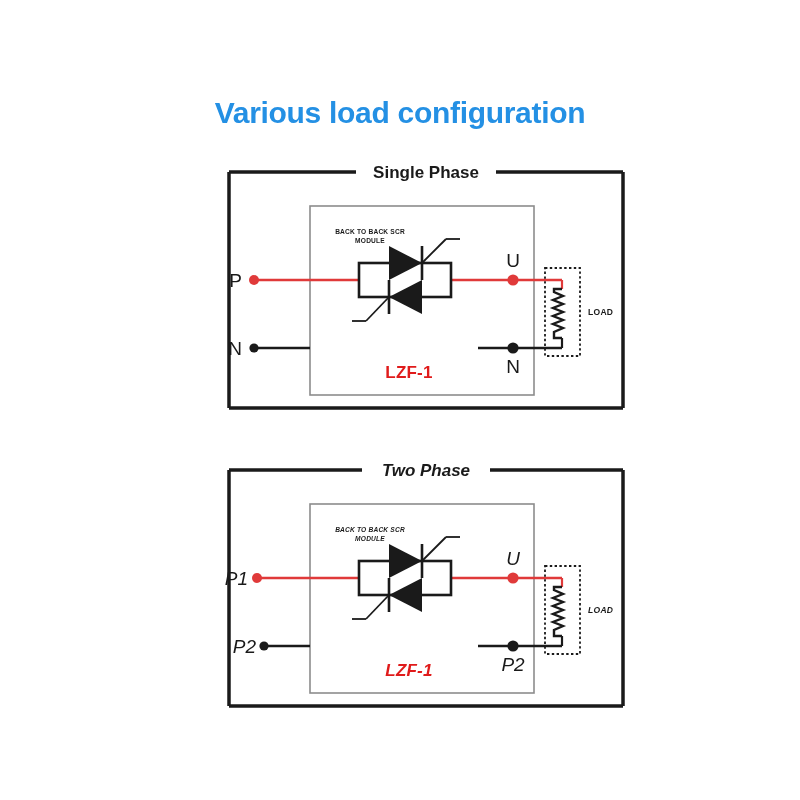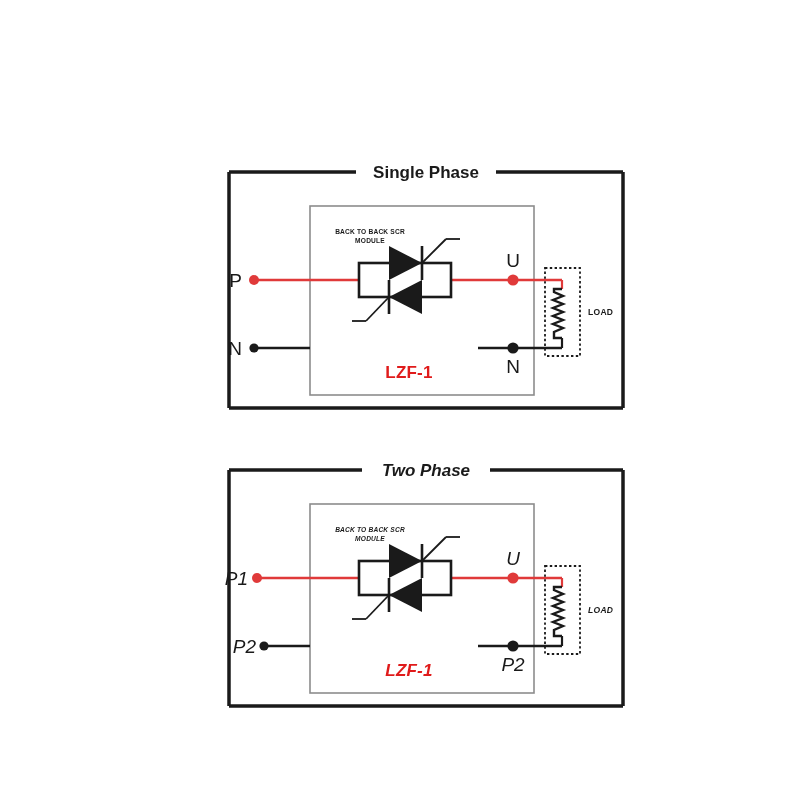--- a/index.html
+++ b/index.html
@@ -54,20 +54,21 @@
     font-weight:bold;
     fill:#e01b1b;
     letter-spacing:0.2px;
   }
 </style>
 </head>
 <body>
 
 <div id="page">
 
+  <div class="page-title">Various load configuration</div>
 
   <div class="diagram" id="diagram-single">
     <svg width="800" height="280" viewBox="0 0 800 280" xmlns="http://www.w3.org/2000/svg">
 
       <g stroke="#1a1a1a" stroke-width="3.5" fill="none">
         <path d="M 203 22 L 330 22"></path>
         <path d="M 470 22 L 597 22"></path>
         <path d="M 203 22 L 203 258"></path>
         <path d="M 597 22 L 597 258"></path>
         <path d="M 203 258 L 597 258"></path>

